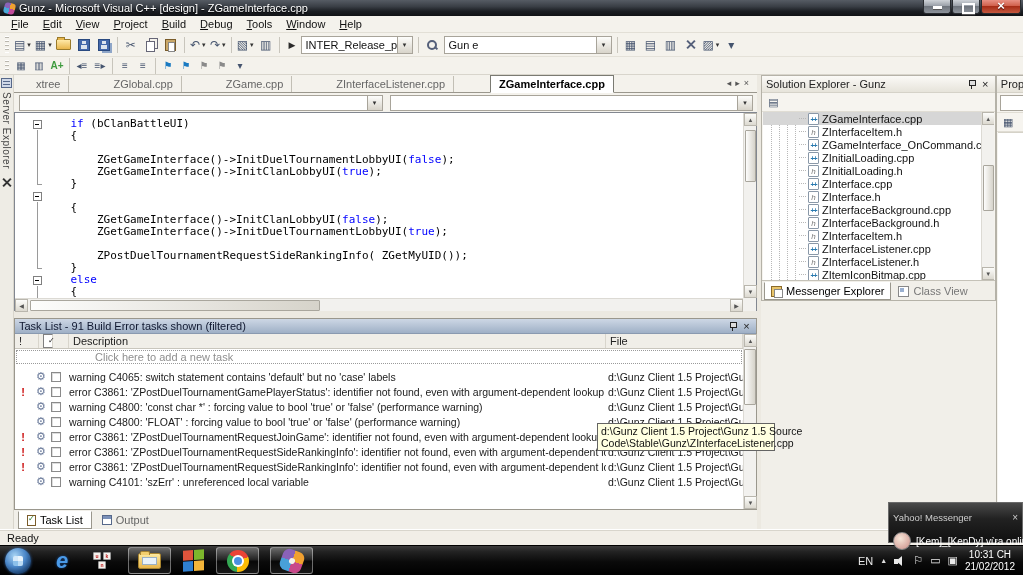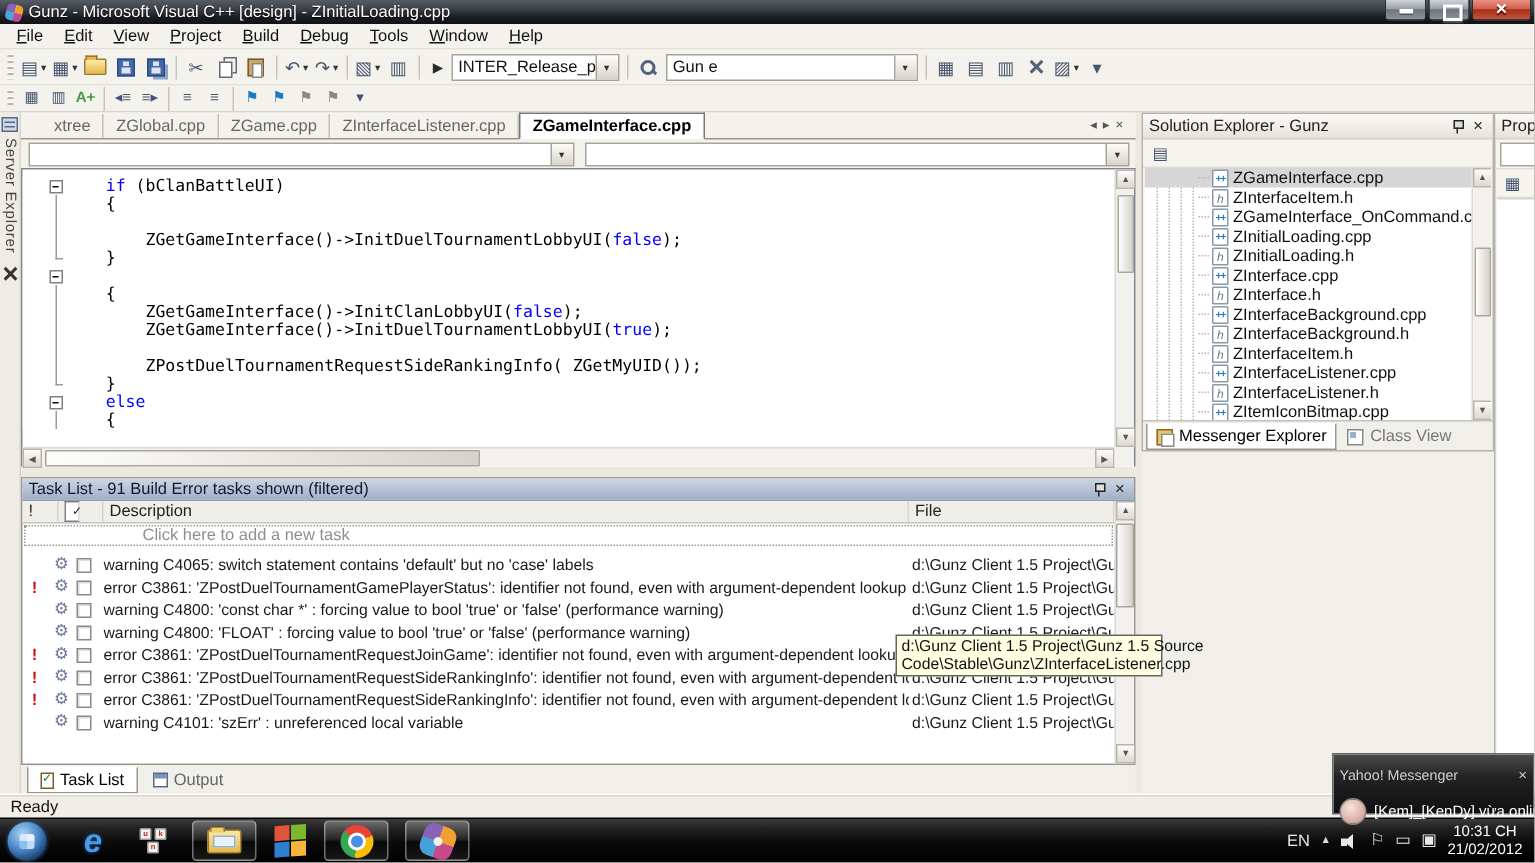--- a/index.html
+++ b/index.html
@@ -73,21 +73,21 @@
   .se-ico{width:11px;height:10px;flex:none;background:#cfd8e8;border:1px solid #56688a;margin-bottom:4px;position:relative;}
   .se-ico::before{content:"";position:absolute;left:1px;top:2px;right:1px;height:1px;background:#56688a;box-shadow:0 3px 0 #56688a;}
   .vtext{writing-mode:vertical-rl;font-size:10px;color:#444;letter-spacing:0.5px;margin-bottom:8px;}
   .strip-tbx{width:11px;height:11px;position:relative;flex:none;}
   .strip-tbx::before,.strip-tbx::after{content:"";position:absolute;left:5px;top:0;width:2px;height:11px;background:#333;}
   .strip-tbx::before{transform:rotate(45deg);}
   .strip-tbx::after{transform:rotate(-45deg);}
 
   .center{flex:1;display:flex;flex-direction:column;min-width:0;}
   
-  .tabstrip{height:18px;flex:none;display:flex;align-items:flex-end;background:#f4f2ec;border-bottom:1px solid #9a978d;padding-left:14px;position:relative;}
+  .tabstrip{height:18px;flex:none;display:flex;align-items:flex-end;background:#f4f2ec;border-bottom:1px solid #9a978d;padding-left:14px;position:relative;gap:36px;}
   .doc-tab{padding:2px 8px 2px 8px;color:#666;white-space:nowrap;border-right:1px solid #c2bfb5;}
   .doc-tab.active{background:#fff;color:#000;font-weight:bold;border:1px solid #7a7a72;border-bottom:1px solid #fff;margin-bottom:-1px;}
   .tabnav{position:absolute;right:8px;top:3px;display:flex;gap:4px;color:#555;font-size:9px;}
   .tabnav span{cursor:default;}
   
   .combos{height:19px;flex:none;display:flex;align-items:center;background:#f4f2ec;padding:0 2px 0 3px;gap:3px;}
   .combos .combo{flex:1;height:16px;}
   
   .editor{height:199px;flex:none;position:relative;background:#fff;border:1px solid #828790;border-bottom:none;}
   .code{position:absolute;left:0;top:0;right:13px;bottom:13px;overflow:hidden;padding-top:5px;
@@ -240,21 +240,21 @@
     background:radial-gradient(circle at 40% 35%,#f6e6d8,#d8a8a0 70%,#a87060);}
   .yp-msg{font-size:10px;white-space:nowrap;}
 </style>
 </head>
 <body>
 
 <div class="screen">
 
   <div class="titlebar">
     <span class="app-ico"></span>
-    <span class="title">Gunz - Microsoft Visual C++ [design] - ZInitialLoading.cpp</span>
+    <span class="title">Gunz - Microsoft Visual C++ [design] - ZGameInterface.cpp</span>
     <span class="wbtns">
       <span class="wb min"></span>
       <span class="wb max"></span>
       <span class="wb cls"></span>
     </span>
   </div>
 
   <div class="menubar" id="menubar">
       <span class="menu-item">File</span>
       <span class="menu-item">Edit</span>
@@ -422,20 +422,21 @@
             <span class="cbtn">▾</span>
         </span>
       </div>
 
       <div class="editor">
         <div class="code" id="code">
             <div class="cline"><span class="selmargin"></span><span class="fold f-box"></span><span class="ctext">    <span class="kw">if</span> (bClanBattleUI)</span></div>
             <div class="cline"><span class="selmargin"></span><span class="fold f-line"></span><span class="ctext">    {</span></div>
             <div class="cline"><span class="selmargin"></span><span class="fold f-line"></span><span class="ctext"> </span></div>
             <div class="cline"><span class="selmargin"></span><span class="fold f-line"></span><span class="ctext">        ZGetGameInterface()-&gt;InitDuelTournamentLobbyUI(<span class="kw">false</span>);</span></div>
+            <div class="cline"><span class="selmargin"></span><span class="fold f-line"></span><span class="ctext">        ZGetGameInterface()-&gt;InitClanLobbyUI(<span class="kw">true</span>);</span></div>
             <div class="cline"><span class="selmargin"></span><span class="fold f-end"></span><span class="ctext">    }</span></div>
             <div class="cline"><span class="selmargin"></span><span class="fold f-box"></span></div>
             <div class="cline"><span class="selmargin"></span><span class="fold f-line"></span><span class="ctext">    {</span></div>
             <div class="cline"><span class="selmargin"></span><span class="fold f-line"></span><span class="ctext">        ZGetGameInterface()-&gt;InitClanLobbyUI(<span class="kw">false</span>);</span></div>
             <div class="cline"><span class="selmargin"></span><span class="fold f-line"></span><span class="ctext">        ZGetGameInterface()-&gt;InitDuelTournamentLobbyUI(<span class="kw">true</span>);</span></div>
             <div class="cline"><span class="selmargin"></span><span class="fold f-line"></span><span class="ctext"> </span></div>
             <div class="cline"><span class="selmargin"></span><span class="fold f-line"></span><span class="ctext">        ZPostDuelTournamentRequestSideRankingInfo( ZGetMyUID());</span></div>
             <div class="cline"><span class="selmargin"></span><span class="fold f-end"></span><span class="ctext">    }</span></div>
             <div class="cline"><span class="selmargin"></span><span class="fold f-box"></span><span class="ctext">    <span class="kw">else</span></span></div>
             <div class="cline"><span class="selmargin"></span><span class="fold f-line"></span><span class="ctext">    {</span></div>

